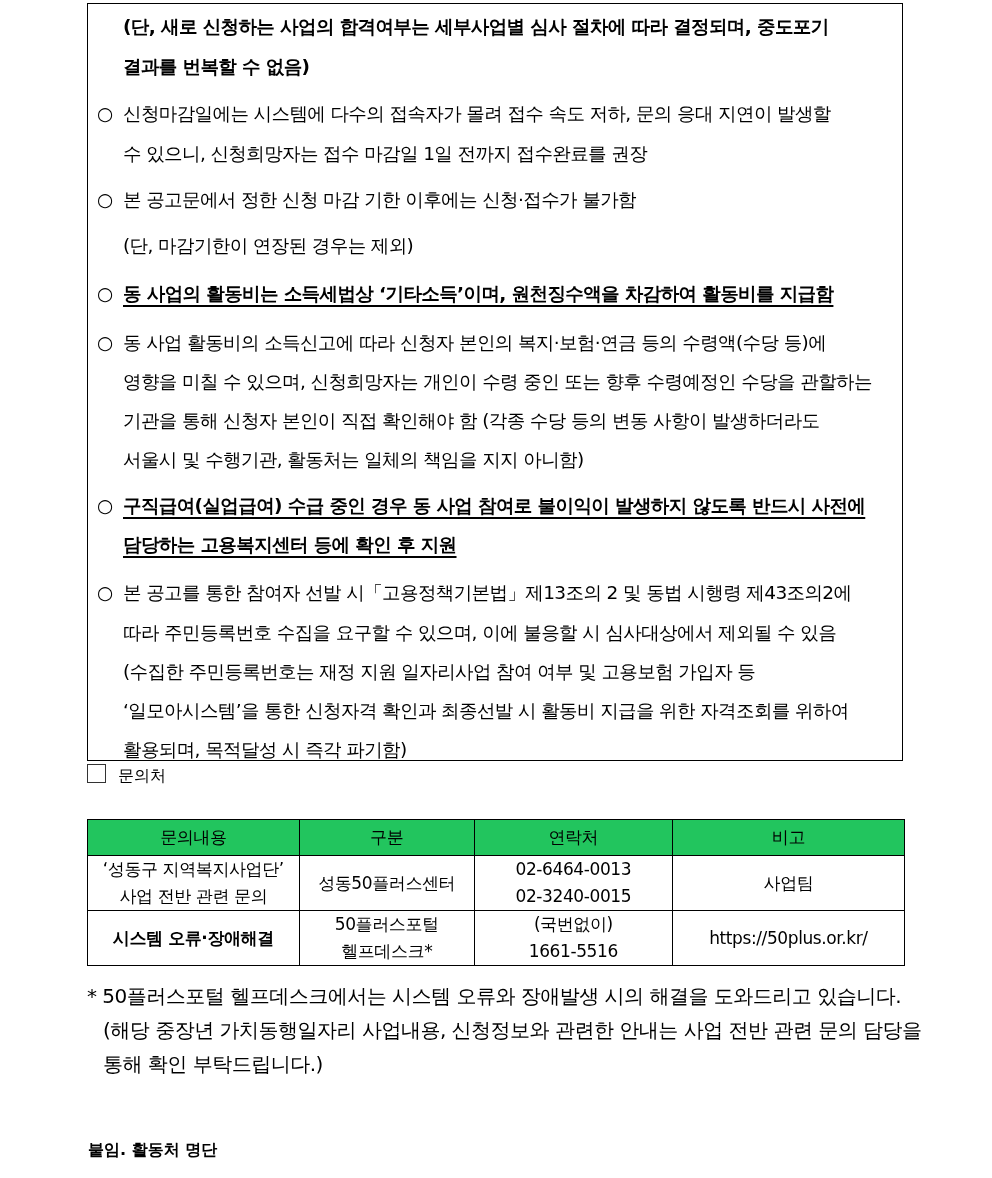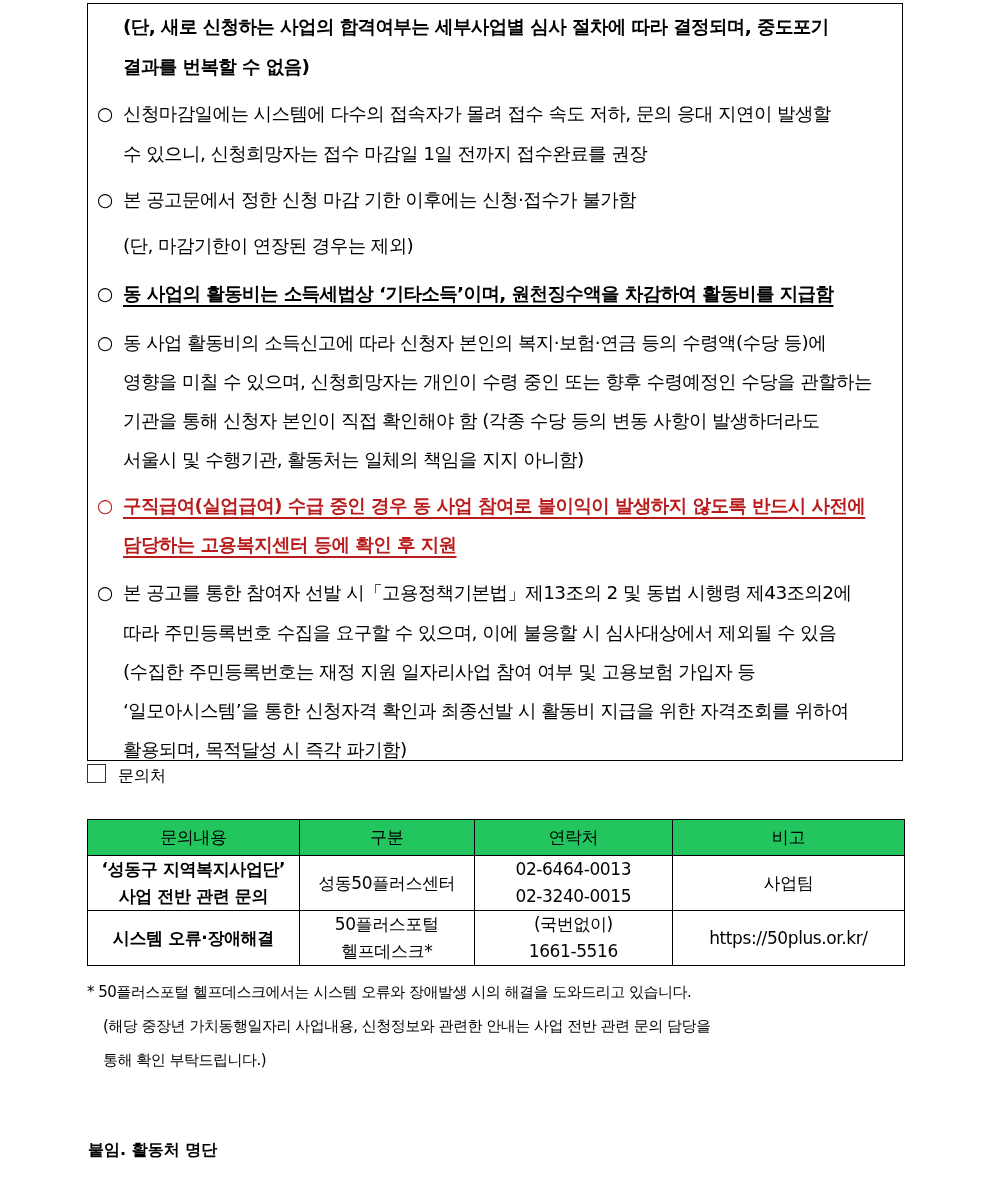--- a/index.html
+++ b/index.html
@@ -11,40 +11,40 @@
   .notice-box {
     position: absolute; left: 87px; top: 3px; width: 816px; height: 758px;
     border: 1.5px solid #000; border-top: 1.5px solid #000; box-sizing: border-box;
   }
   .line {
     position: absolute; white-space: nowrap; font-size: 18.5px; letter-spacing: -0.6px;
     line-height: 1;
   }
   .bold { font-weight: bold; }
   .ul { text-decoration: underline; text-decoration-thickness: 1.5px; text-underline-offset: 5px; }
-  .blue { color: #b91c1c; text-decoration-color: #000; }
+  .blue { color: #000000; text-decoration-color: #000; }
   .bullet { display: inline-block; width: 26px; }
   .section-heading {
     position: absolute; left: 87px; top: 764px; font-size: 16px; white-space: nowrap;
   }
   .checkbox-glyph {
     display: inline-block; width: 19px; height: 19px; border: 1.3px solid #333;
     vertical-align: -2px; margin-right: 12px; box-sizing: border-box;
   }
   table.contact {
     position: absolute; left: 87px; top: 819px; width: 818px;
     border-collapse: collapse; font-size: 17px; letter-spacing: -0.4px;
   }
   table.contact th, table.contact td {
     border: 1.3px solid #000; text-align: center; padding: 0; line-height: 27px;
   }
   table.contact th { background: #22c55e; font-weight: normal; height: 35px; }
   table.contact td { height: 50px; }
   .c1 { width: 213px; } .c2 { width: 176px; } .c3 { width: 199px; } .c4 { width: 232px; }
-  .footnote { position: absolute; left: 87px; font-size: 15px; white-space: nowrap; letter-spacing: -0.5px; }
+  .footnote { position: absolute; left: 87px; font-size: 20px; white-space: nowrap; letter-spacing: -0.5px; }
   .attach { position: absolute; left: 88px; top: 1140px; font-size: 16px; font-weight: bold; white-space: nowrap; }
 </style>
 </head>
 <body>
 
 <div class="notice-box"></div>
 
 <div class="line bold" style="left:123px; top:18px;">(단, 새로 신청하는 사업의 합격여부는 세부사업별 심사 절차에 따라 결정되며, 중도포기</div>
 <div class="line bold" style="left:123px; top:58px;">결과를 번복할 수 없음)</div>
 
@@ -92,21 +92,21 @@
   <thead>
     <tr>
       <th class="c1">문의내용</th>
       <th class="c2">구분</th>
       <th class="c3">연락처</th>
       <th class="c4">비고</th>
     </tr>
   </thead>
   <tbody>
     <tr>
-      <td style="font-weight:bold;">
+      <td style="font-weight:normal;">
         <div>‘성동구 지역복지사업단’</div>
         <div>사업 전반 관련 문의</div>
       </td>
       <td>
         <div>성동50플러스센터</div>
       </td>
       <td>
         <div>02-6464-0013</div>
         <div>02-3240-0015</div>
       </td>

